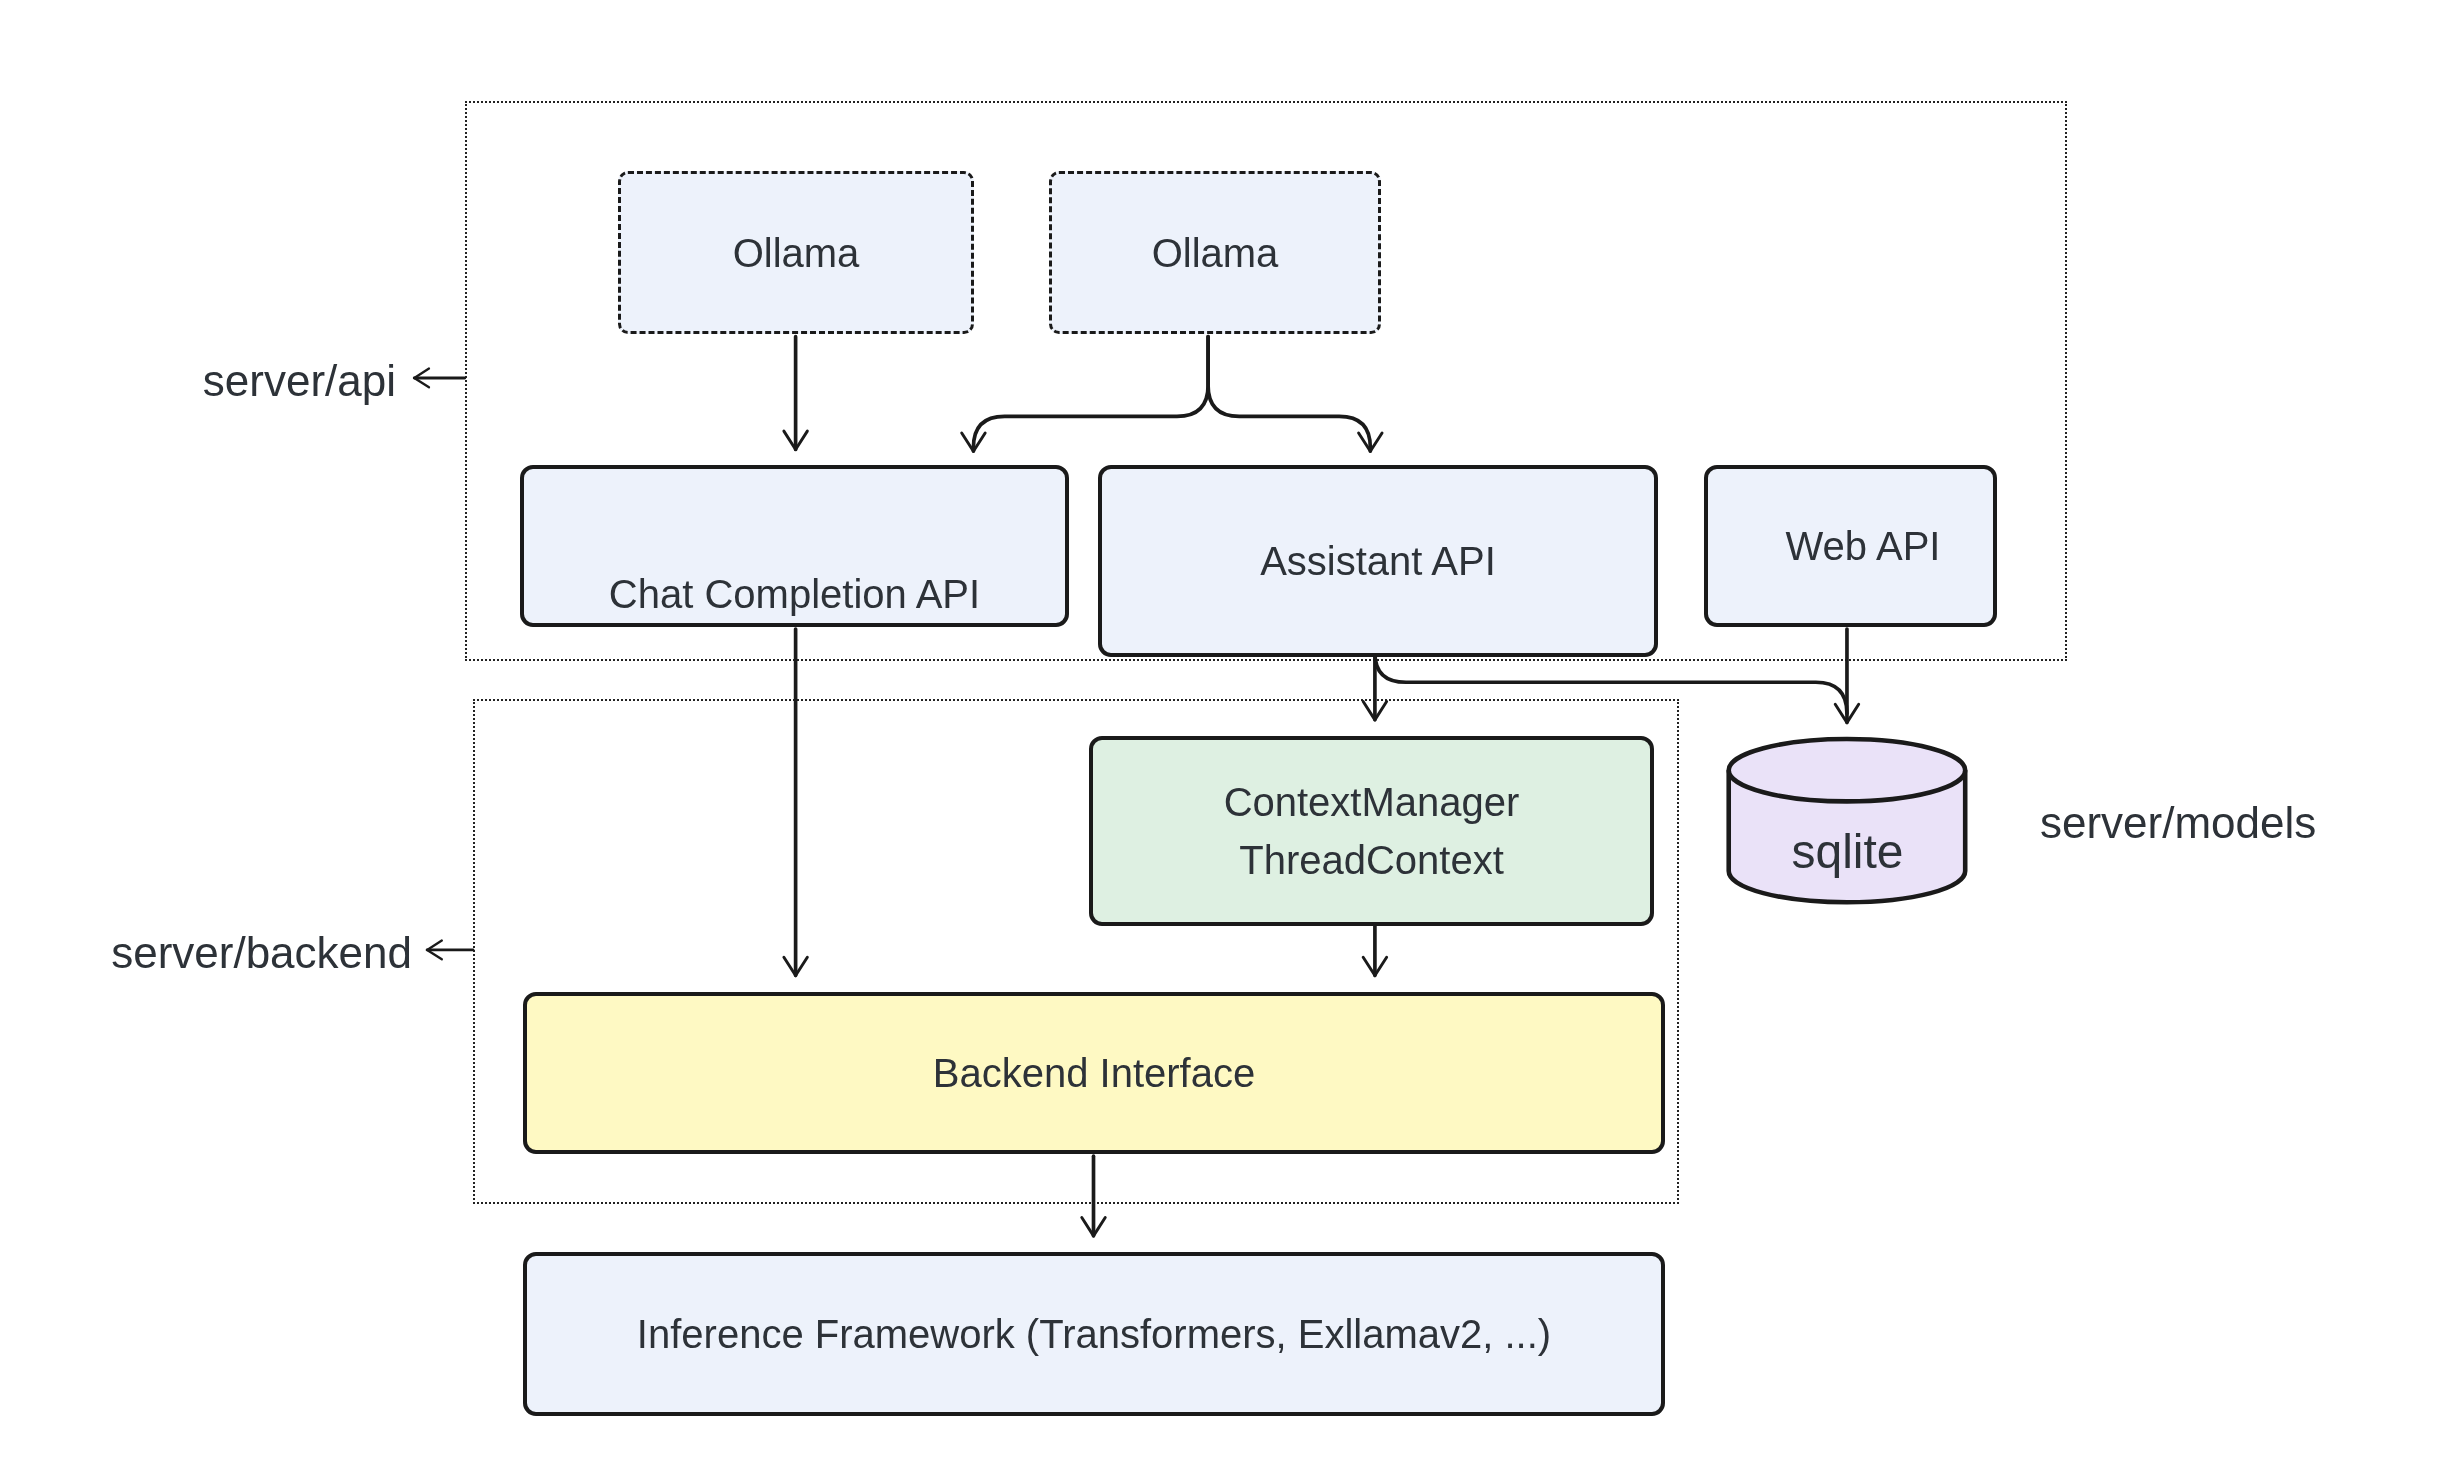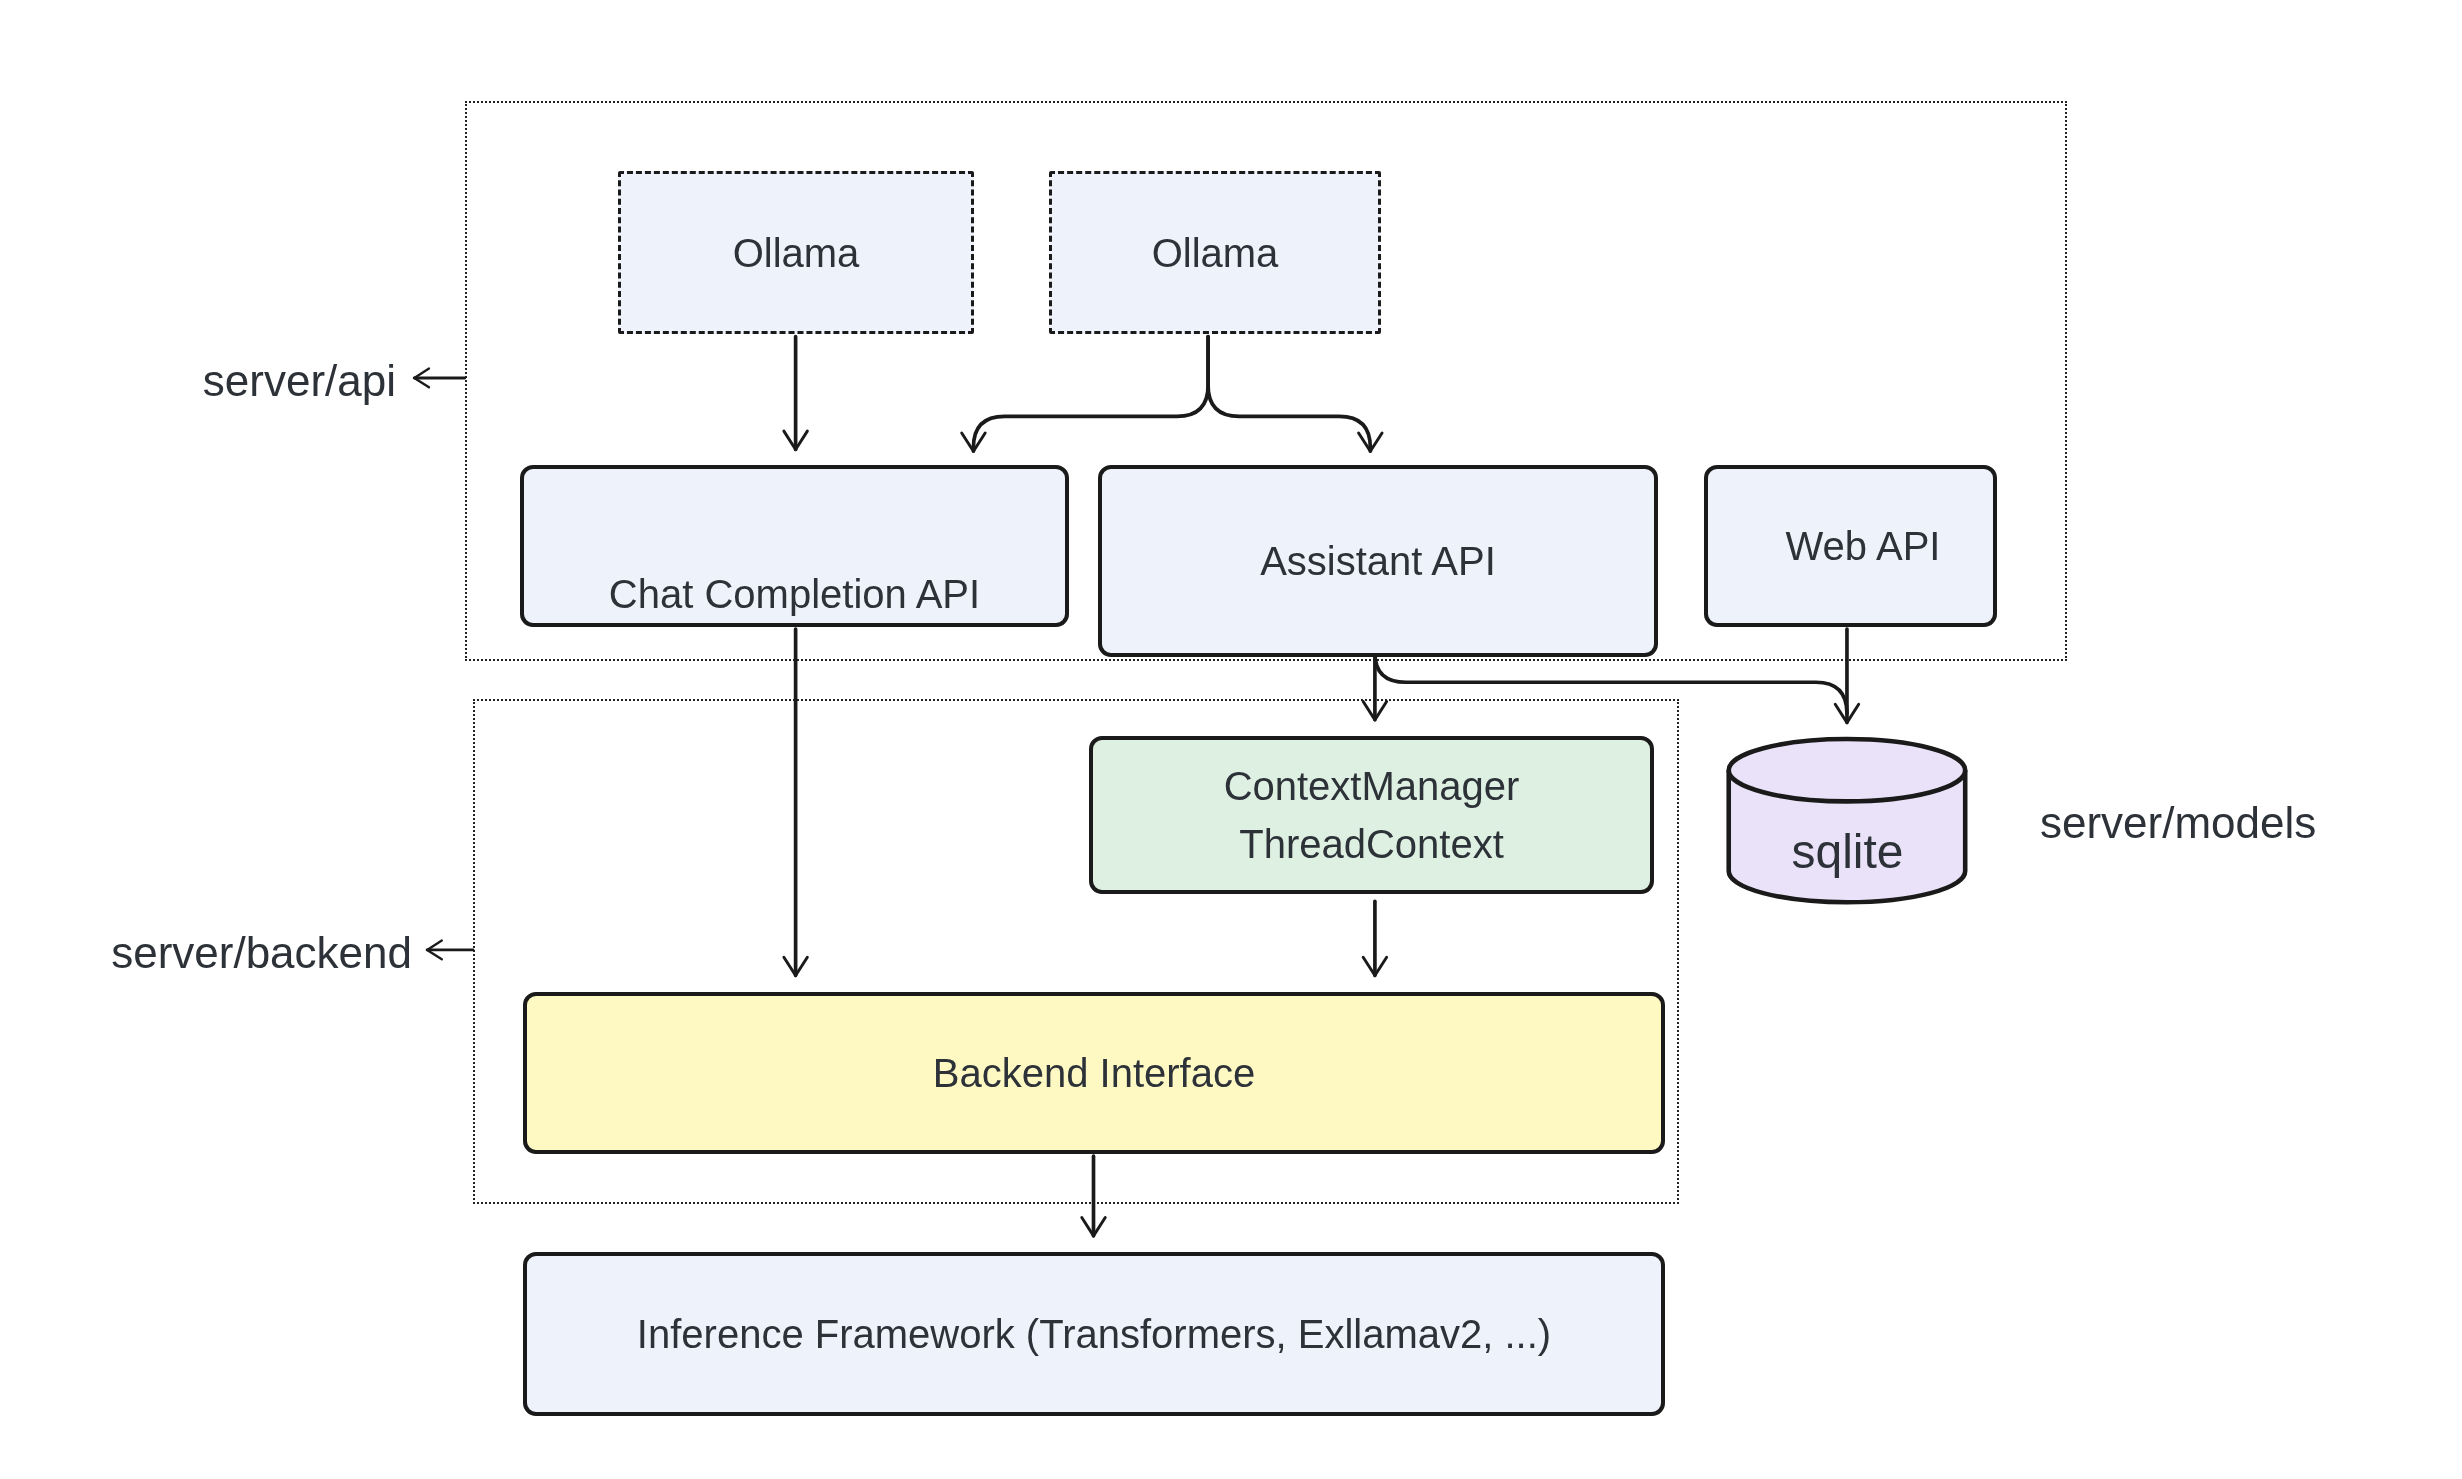--- a/index.html
+++ b/index.html
@@ -42,31 +42,31 @@
     justify-content: center;
     text-align: center;
     box-sizing: border-box;
     font-size: 40px;
     color: #2d3238;
     z-index: 3;
     border-radius: 13px;
     line-height: 1.45;
   }
   .node.solid  { border: 4.6px solid #1a1a1a; }
-  .node.dashed { border: 3.7px dashed #1a1a1a; border-radius: 2px; }
+  .node.dashed { border: 3.7px dashed #1a1a1a; border-radius: 10px; }
   .fill-blue   { background: #edf2fb; }
   .fill-green  { background: #def0e2; }
   .fill-yellow { background: #fef9c3; }
 
   .node-ollama    { left: 618px;  top: 171px; width: 356px;  height: 163px; }
   .node-openai    { left: 1049px; top: 171px; width: 332px;  height: 163px; }
   .node-chat      { left: 520px;  top: 465px; width: 549px;  height: 162px; justify-content: flex-end; }
   .node-assistant { left: 1098px; top: 465px; width: 560px;  height: 192px; }
   .node-webapi    { left: 1704px; top: 465px; width: 293px;  height: 162px; padding-left: 25px; }
-  .node-context   { left: 1089px; top: 736px; width: 565px;  height: 158px; }
+  .node-context   { left: 1089px; top: 736px; width: 565px;  height: 190px; }
   .node-backend   { left: 523px;  top: 992px; width: 1142px; height: 162px; }
   .node-inference { left: 523px;  top: 1252px; width: 1142px; height: 164px; }
 
   
   .float-label {
     position: absolute;
     font-size: 44px;
     color: #2d3238;
     z-index: 3;
     white-space: nowrap;

